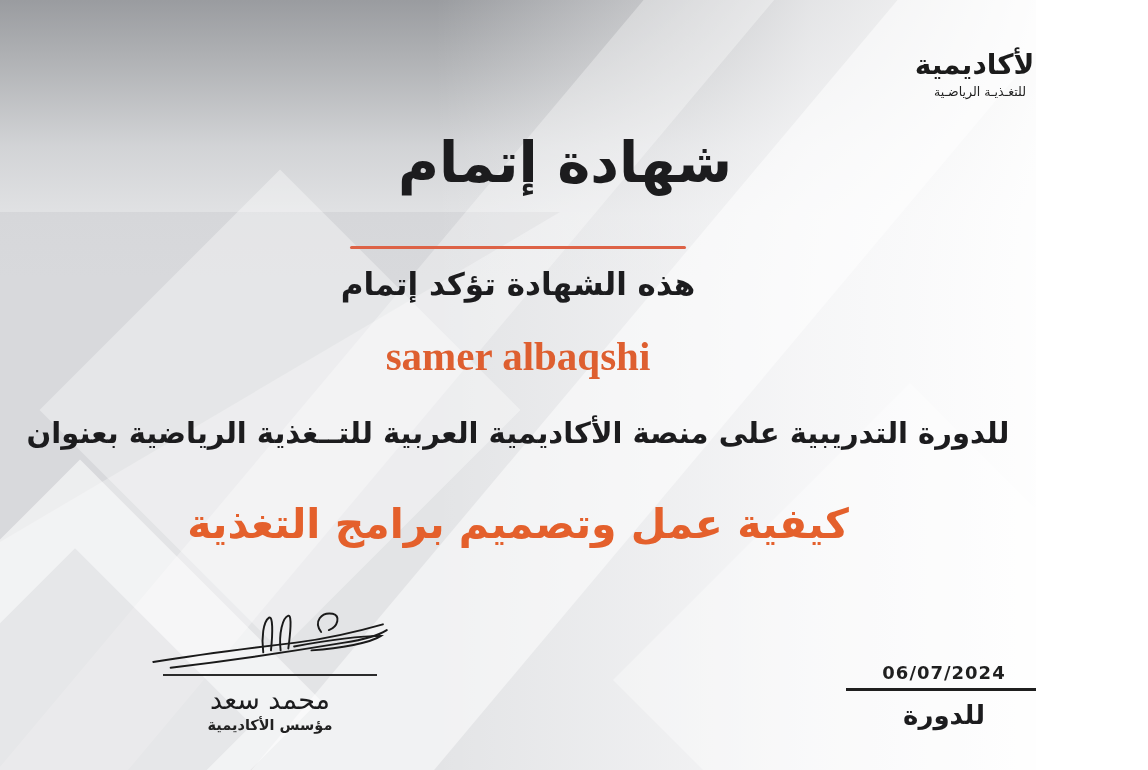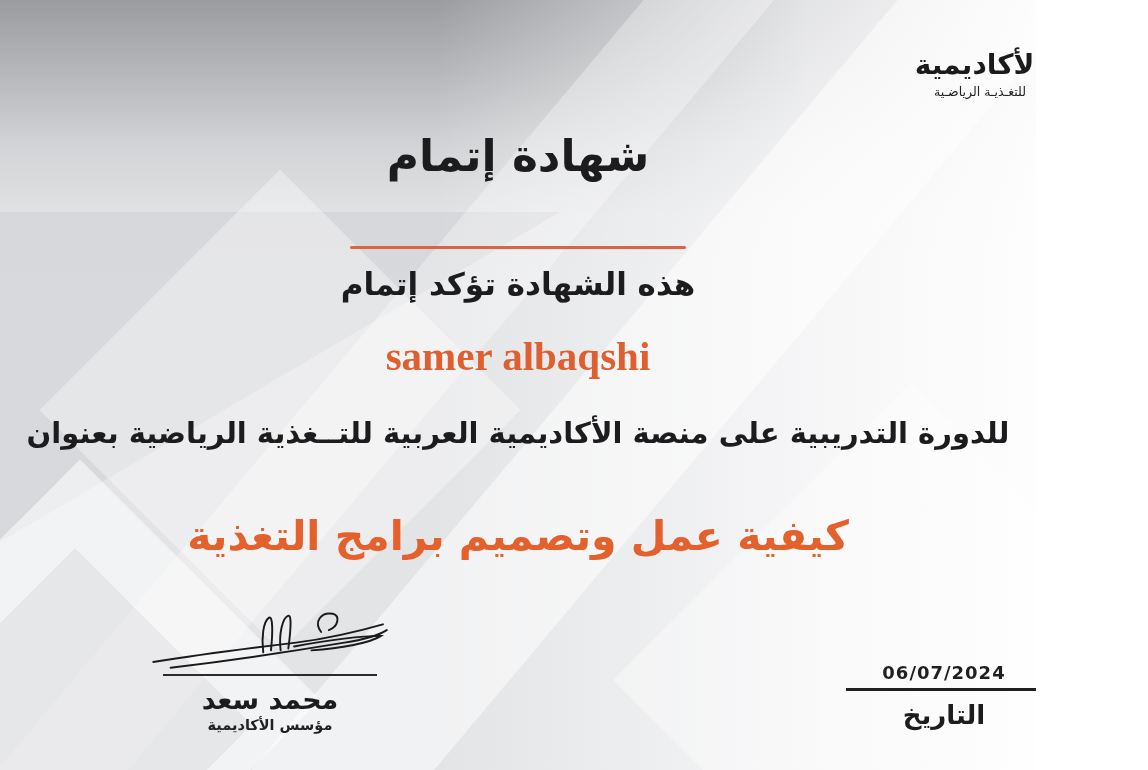--- a/index.html
+++ b/index.html
@@ -26,33 +26,33 @@
   .facet-d{left:-50px;top:600px;width:250px;height:250px;background:rgba(148,150,154,0.12);transform:rotate(45deg);}
   .facet-e{left:700px;top:470px;width:420px;height:420px;background:rgba(255,255,255,0.35);transform:rotate(45deg);}
   
   .logo{position:absolute;top:44px;left:916px;display:flex;align-items:flex-start;gap:10px;}
   .logo-text{width:128px;text-align:center;direction:rtl;margin-top:6px;}
   .logo-line{font-weight:700;font-size:28px;line-height:1.1;color:#1b1b1b;white-space:nowrap;}
   .logo-tagline{font-weight:400;font-size:12.5px;margin-top:3px;color:#222;white-space:nowrap;}
   .shield{width:76px;height:96px;display:block;}
   
   .centered{position:absolute;left:0;width:100%;text-align:center;direction:rtl;margin:0;}
-  .title{top:130px;font-size:44px;font-weight:700;letter-spacing:0;color:#1c1c1e;}
+  .title{top:130px;font-size:56px;font-weight:700;letter-spacing:0;color:#1c1c1e;margin-left:47px;}
   .divider{position:absolute;left:50%;transform:translateX(-50%);top:246px;width:336px;height:3px;
     background:#dd6246;border-radius:2px;}
   .statement{top:266px;font-size:31px;font-weight:700;}
   .recipient{top:332px;font-size:41px;font-weight:700;direction:ltr;
     font-family:"Liberation Serif","DejaVu Serif",serif;color:#de5f30;}
   .course-intro{top:416px;font-size:29px;font-weight:700;text-align:center;}
-  .course-title{top:512px;font-size:41px;font-weight:700;color:#e4602c;}
+  .course-title{top:500px;font-size:41px;font-weight:700;color:#e4602c;}
   
   .sig-block{position:absolute;left:138px;top:606px;width:264px;text-align:center;direction:rtl;}
   .sig-scribble{display:block;width:256px;height:82px;margin:0 auto -14px auto;}
   .sig-line{width:214px;height:2px;background:#2b2b2b;margin:0 auto 8px auto;}
-  .sig-name{font-size:27px;font-weight:700;line-height:1.15;}
+  .sig-name{font-size:27px;font-weight:400;line-height:1.15;}
   .sig-role{font-size:14.5px;font-weight:700;margin-top:2px;color:#222;}
   .date-block{position:absolute;left:836px;top:662px;width:216px;text-align:center;}
   .date-value{font-size:18px;font-weight:700;letter-spacing:1px;direction:ltr;color:#1f1f1f;}
   .date-line{width:196px;height:3px;background:#1f1f1f;margin:5px auto 9px auto;}
   .date-label{font-size:26px;font-weight:700;direction:rtl;}
 </style>
 </head>
 <body>
 
 <div class="stage">
@@ -102,16 +102,16 @@
       <path d="M150 42 C182 36 212 31 240 31 C230 38 198 44 168 46"></path>
     </svg>
     <div class="sig-line"></div>
     <div class="sig-name">محمد سعد</div>
     <div class="sig-role">مؤسس الأكاديمية</div>
   </div>
 
   <div class="date-block">
     <div class="date-value">06/07/2024</div>
     <div class="date-line"></div>
-    <div class="date-label">التاريخ</div>
+    <div class="date-label">للدورة</div>
   </div>
 
 </div>
 
 </body></html>

